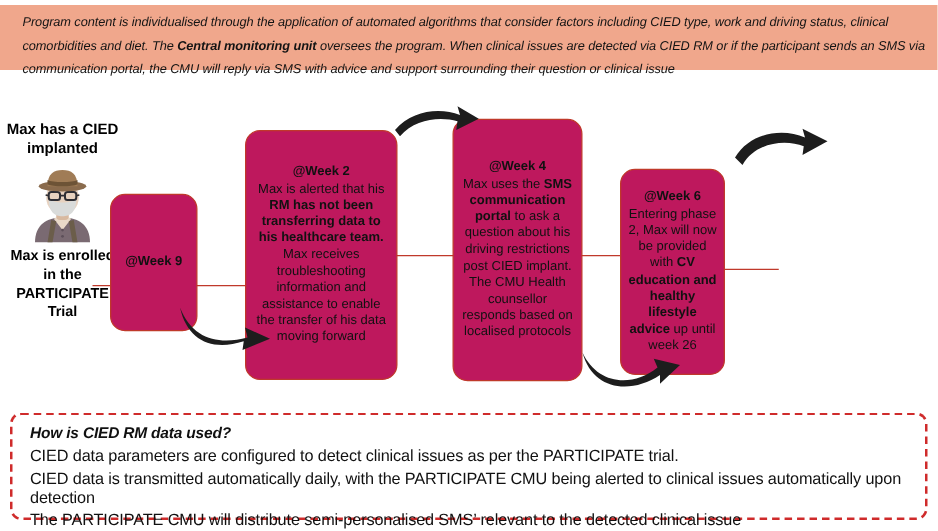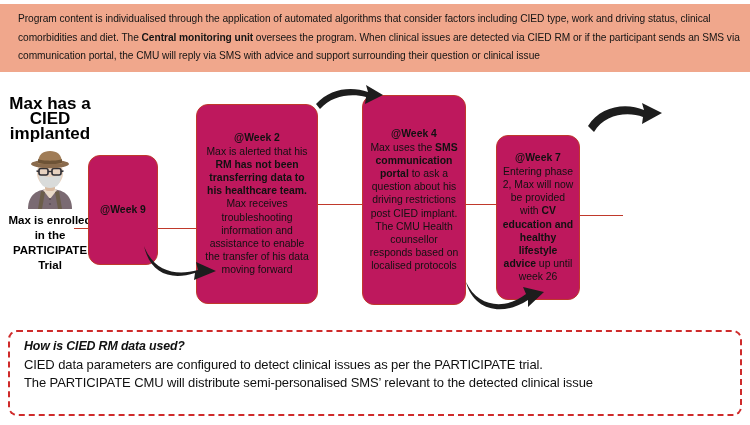--- a/index.html
+++ b/index.html
@@ -7,41 +7,42 @@
     width:750px;height:425px;
     background:#ffffff;
     font-family:"Liberation Sans", sans-serif;
     overflow:hidden;
     position:relative;
   }
   #stage{position:relative;width:750px;height:425px;}
 
   
   .banner{
-    position:absolute;left:0;top:4px;width:750px;height:68px;
+    position:absolute;left:0;top:4px;width:750px;height:52px;
     background:#f0a78c;
     box-sizing:border-box;
     padding:6px 2px 0 18px;
+    font-style:italic;
   }
   .banner p{
     margin:0;
     font-size:10.2px;
     line-height:18.6px;
     color:#141414;
     letter-spacing:-0.05px;
   }
   .banner b{font-weight:bold;}
 
   
   .persona{
     position:absolute;left:4px;top:96px;width:92px;
     text-align:center;
   }
   .persona .cap{
-    font-size:17px;font-weight:bold;color:#000;
+    font-size:12px;font-weight:bold;color:#000;
     line-height:15px;
   }
   .avatar{
     width:62px;height:62px;margin:6px auto 4px auto;position:relative;
   }
   .persona .cap2{
     font-size:11.5px;font-weight:bold;color:#000;line-height:15px;
     margin-top:2px;
   }
 
@@ -158,21 +159,21 @@
 
   <div class="box" id="box2">
     <span class="txt"><b>@Week 2</b><br><span>Max is alerted that his <b>RM has not been transferring data to his healthcare team.</b> Max receives troubleshooting information and assistance to enable the transfer of his data moving forward</span></span>
   </div>
 
   <div class="box" id="box3">
     <span class="txt"><b>@Week 4</b><br><span>Max uses the <b>SMS communication portal</b> to ask a question about his driving restrictions post CIED implant. The CMU Health counsellor responds based on localised protocols</span></span>
   </div>
 
   <div class="box" id="box4">
-    <span class="txt"><b>@Week 7</b><br><span>Entering phase 2, Max will now be provided with <b>CV education and healthy lifestyle advice</b> up until week 26</span></span>
+    <span class="txt"><b>@Week 6</b><br><span>Entering phase 2, Max will now be provided with <b>CV education and healthy lifestyle advice</b> up until week 26</span></span>
   </div>
 
 
   <svg class="arrow" style="left:140px;top:240px;" width="80" height="46" viewBox="0 0 80 46">
     <path d="M4 6 C14 32 36 36 58 30 L56 22 L76 31 L54 40 L55 33 C30 41 10 33 4 6 Z" fill="#1d1d1d"></path>
   </svg>
 
   <svg class="arrow" style="left:314px;top:82px;" width="70" height="34" viewBox="0 0 70 34">
     <path d="M2 22 C16 6 38 4 54 10 L52 3 L69 13 L51 22 L52 15 C38 11 18 13 6 27 Z" fill="#1d1d1d"></path>
   </svg>
@@ -181,16 +182,17 @@
     <path d="M4 14 C16 40 44 42 64 26 L61 19 L82 24 L66 39 L66 32 C42 48 12 44 4 14 Z" fill="#1d1d1d"></path>
   </svg>
 
   <svg class="arrow" style="left:586px;top:100px;" width="78" height="36" viewBox="0 0 78 36">
     <path d="M2 26 C14 6 40 2 58 10 L56 3 L76 13 L56 24 L57 17 C42 11 18 14 8 32 Z" fill="#1d1d1d"></path>
   </svg>
 
   <div class="panel">
     <div class="ptitle">How is CIED RM data used?</div>
     <div class="pline">CIED data parameters are configured to detect clinical issues as per the PARTICIPATE trial.</div>
+    <div class="pline">CIED data is transmitted automatically daily, with the PARTICIPATE CMU being alerted to clinical issues automatically upon detection</div>
     <div class="pline">The PARTICIPATE CMU will distribute semi-personalised SMS’ relevant to the detected clinical issue</div>
   </div>
 
 </div>
 
 </body></html>

